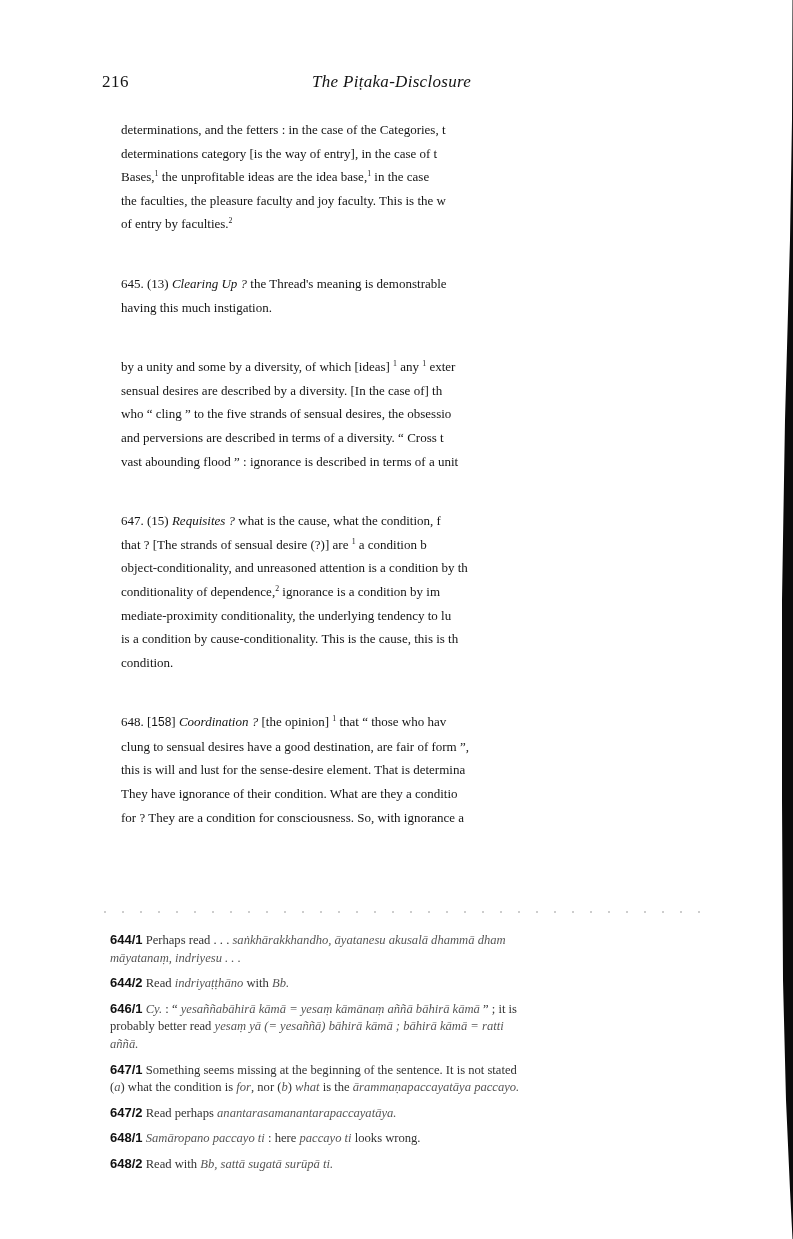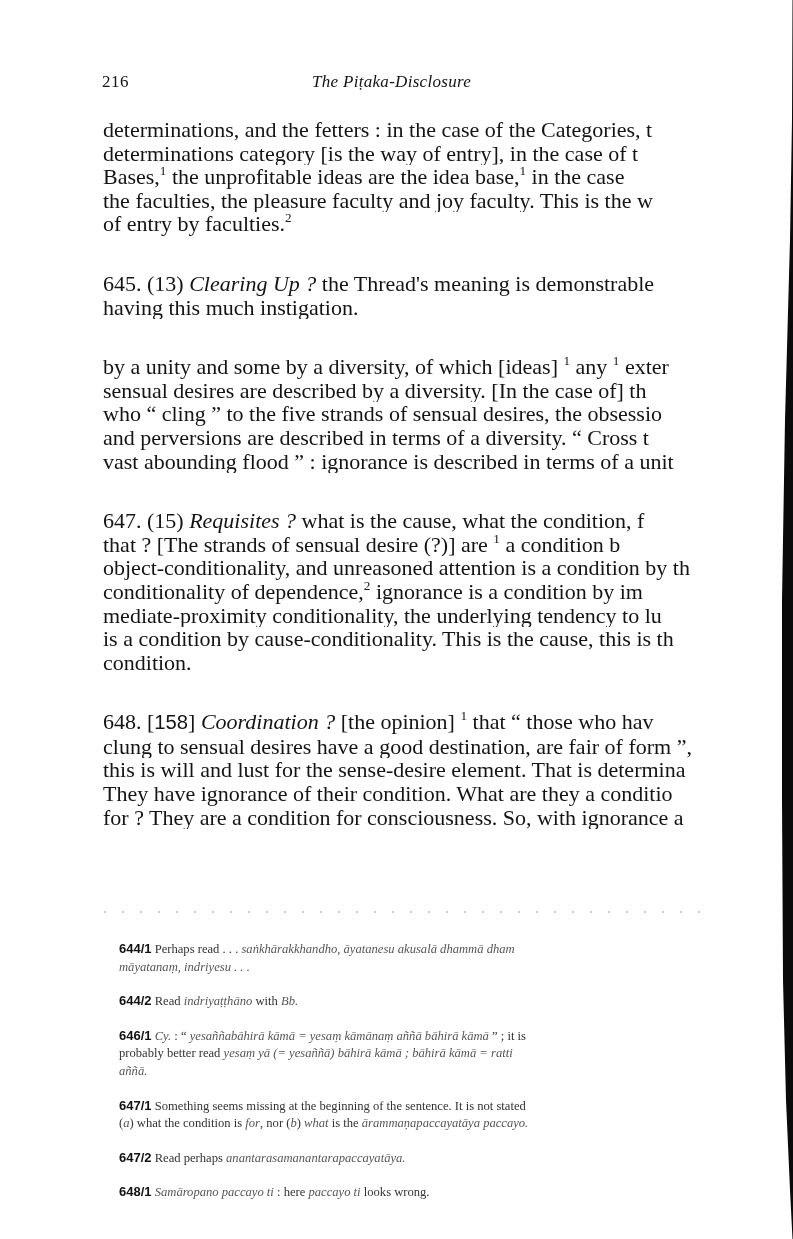--- a/index.html
+++ b/index.html
@@ -48,24 +48,24 @@
     .head-title {
       position: absolute;
       left: 210px;
       top: 0;
       font-style: italic;
       letter-spacing: 0.3px;
     }
 
     .body-text {
       position: absolute;
-      left: 103px;
+      left: 121px;
       top: 118px;
       width: 600px;
-      font-size: 22px;
+      font-size: 13px;
       line-height: 23.6px;
     }
     .para {
       margin: 0;
       text-align: justify;
       white-space: nowrap;
     }
     .para .line {
       display: block;
       white-space: nowrap;
@@ -89,21 +89,21 @@
 
     .footnotes {
       position: absolute;
       left: 103px;
       top: 924px;
       width: 600px;
       font-size: 12.6px;
       line-height: 17.6px;
       color: #333;
     }
-    .fn { margin: 16px; white-space: nowrap; overflow: hidden; }
+    .fn { margin: 7px; white-space: nowrap; overflow: hidden; }
     .fn .line { display: block; white-space: nowrap; overflow: hidden; width: 600px; }
     .fn-num {
       font-family: "Liberation Sans", "DejaVu Sans", sans-serif;
       font-weight: bold;
       color: #111;
       font-size: 13px;
     }
     .fn .it { color: #555; }
   </style>
 </head>
@@ -171,20 +171,23 @@
       <div class="fn">
         <span class="line"><span class="fn-num">647/1</span><span> Something seems missing at the beginning of the sentence.  It is not stated</span></span>
         <span class="line"><span>(</span><span class="it">a</span><span>) what the condition is </span><span class="it">for</span><span>, nor (</span><span class="it">b</span><span>) </span><span class="it">what</span><span> is the </span><span class="it">ārammaṇapaccayatāya paccayo.</span></span>
       </div>
       <div class="fn">
         <span class="line"><span class="fn-num">647/2</span><span> Read perhaps </span><span class="it">anantarasamanantarapaccayatāya.</span></span>
       </div>
       <div class="fn">
         <span class="line"><span class="fn-num">648/1</span><span> </span><span class="it">Samāropano paccayo ti</span><span> :  here </span><span class="it">paccayo ti</span><span> looks wrong.</span></span>
       </div>
+      <div class="fn">
+        <span class="line"><span class="fn-num">648/2</span><span> Read with </span><span class="it">Bb, sattā sugatā surūpā ti.</span></span>
+      </div>
     </div>
 
   <div class="scan-edge">
     <svg width="14" height="1239" viewBox="0 0 14 1239" preserveAspectRatio="none">
       <path d="M14 0 L13.5 0 L13 120 L11 240 L6 420 L3 600 L3 800 L4 980 L7 1100 L11 1190 L13.5 1239 L14 1239 Z" fill="#0a0a0a"></path>
     </svg>
   </div>
 </div>
 
 </body></html>

